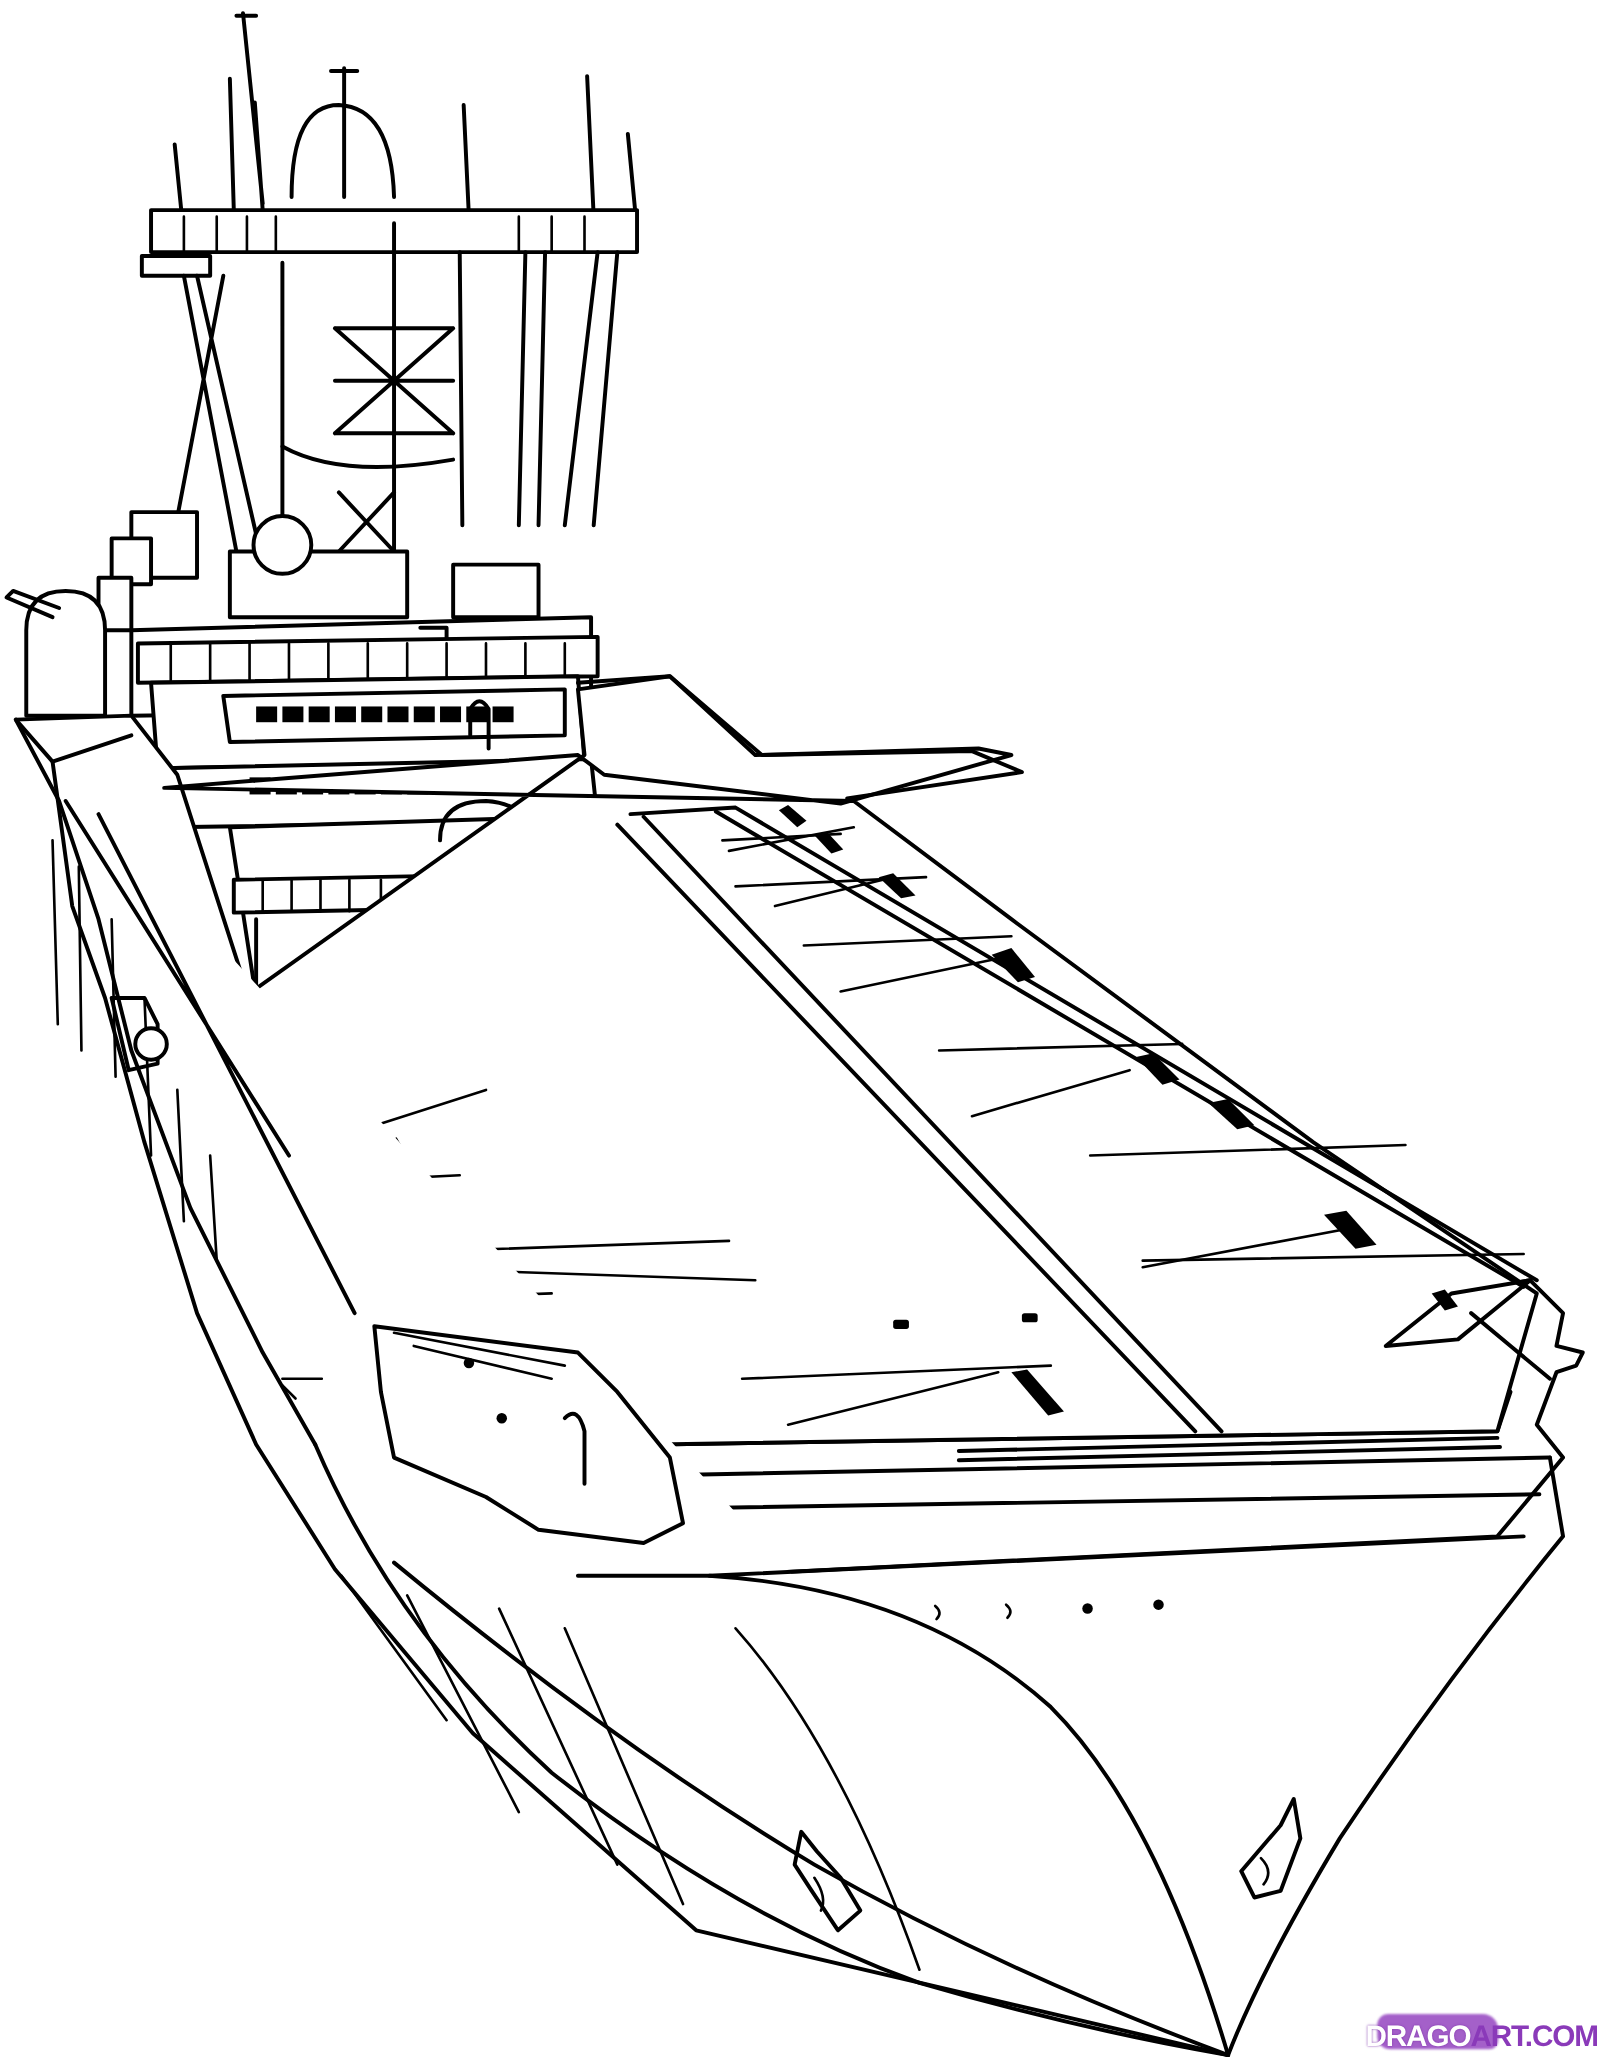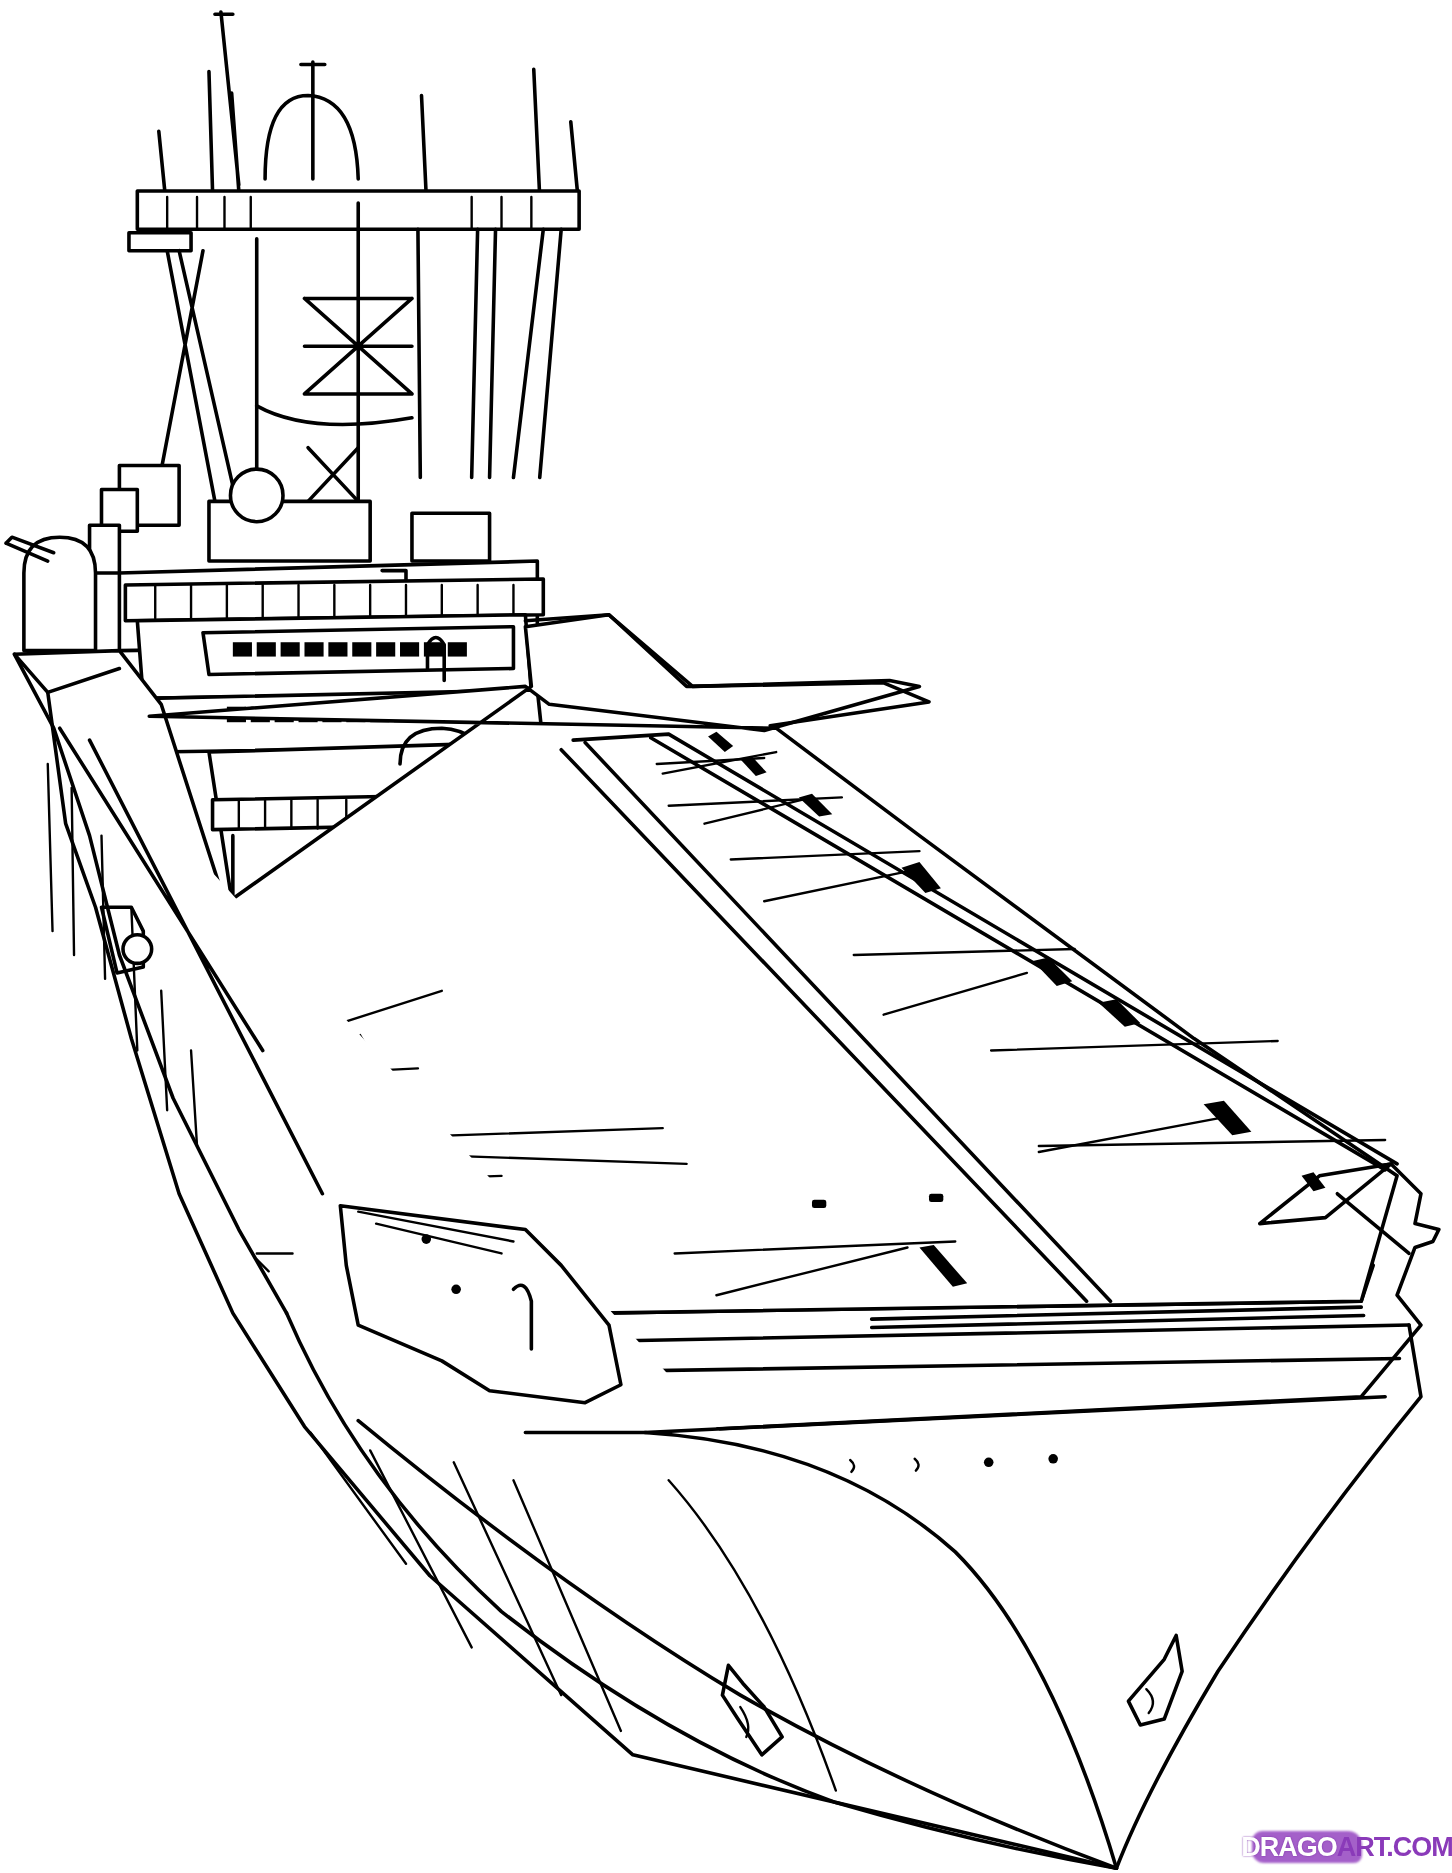--- a/index.html
+++ b/index.html
@@ -2,21 +2,21 @@
 <html><head>
 <meta charset="utf-8">
 <style>
   html, body { margin:0; padding:0; background:#ffffff; }
   body { width:1452px; height:1873px; position:relative; overflow:hidden; font-family:"Liberation Sans", sans-serif; }
   #art { position:absolute; left:0; top:0; width:1452px; height:1873px; }
   #art .ln { fill:none; stroke:#000; stroke-width:3; stroke-linejoin:round; stroke-linecap:round; }
   #art .thin { fill:none; stroke:#000; stroke-width:2; stroke-linecap:round; }
   #art .fillw { fill:#fff; stroke:#000; stroke-width:3; stroke-linejoin:round; }
   #art .blk { fill:#000; stroke:none; }
-  .watermark { position:absolute; right:10px; bottom:6px; height:40px; width:190px; display:flex; align-items:center; justify-content:center; }
+  .watermark { position:absolute; right:10px; bottom:6px; height:40px; width:190px; display:flex; align-items:flex-end; justify-content:center; }
   .wm-splash { position:absolute; left:0; top:4px; width:110px; height:32px; background:#9b4fc4; border-radius:10px 14px 8px 12px; filter:blur(1px); opacity:.9; }
   .wm-text { position:relative; font-weight:bold; font-size:27px; letter-spacing:-1px; }
   .wm-a { color:#ffffff; text-shadow:0 0 2px #7a2ea8; }
   .wm-b { color:#8a3ab9; }
 </style>
 </head>
 <body>
 
 <svg id="art" viewBox="0 0 1216 1569" preserveAspectRatio="none" xmlns="http://www.w3.org/2000/svg">
 

